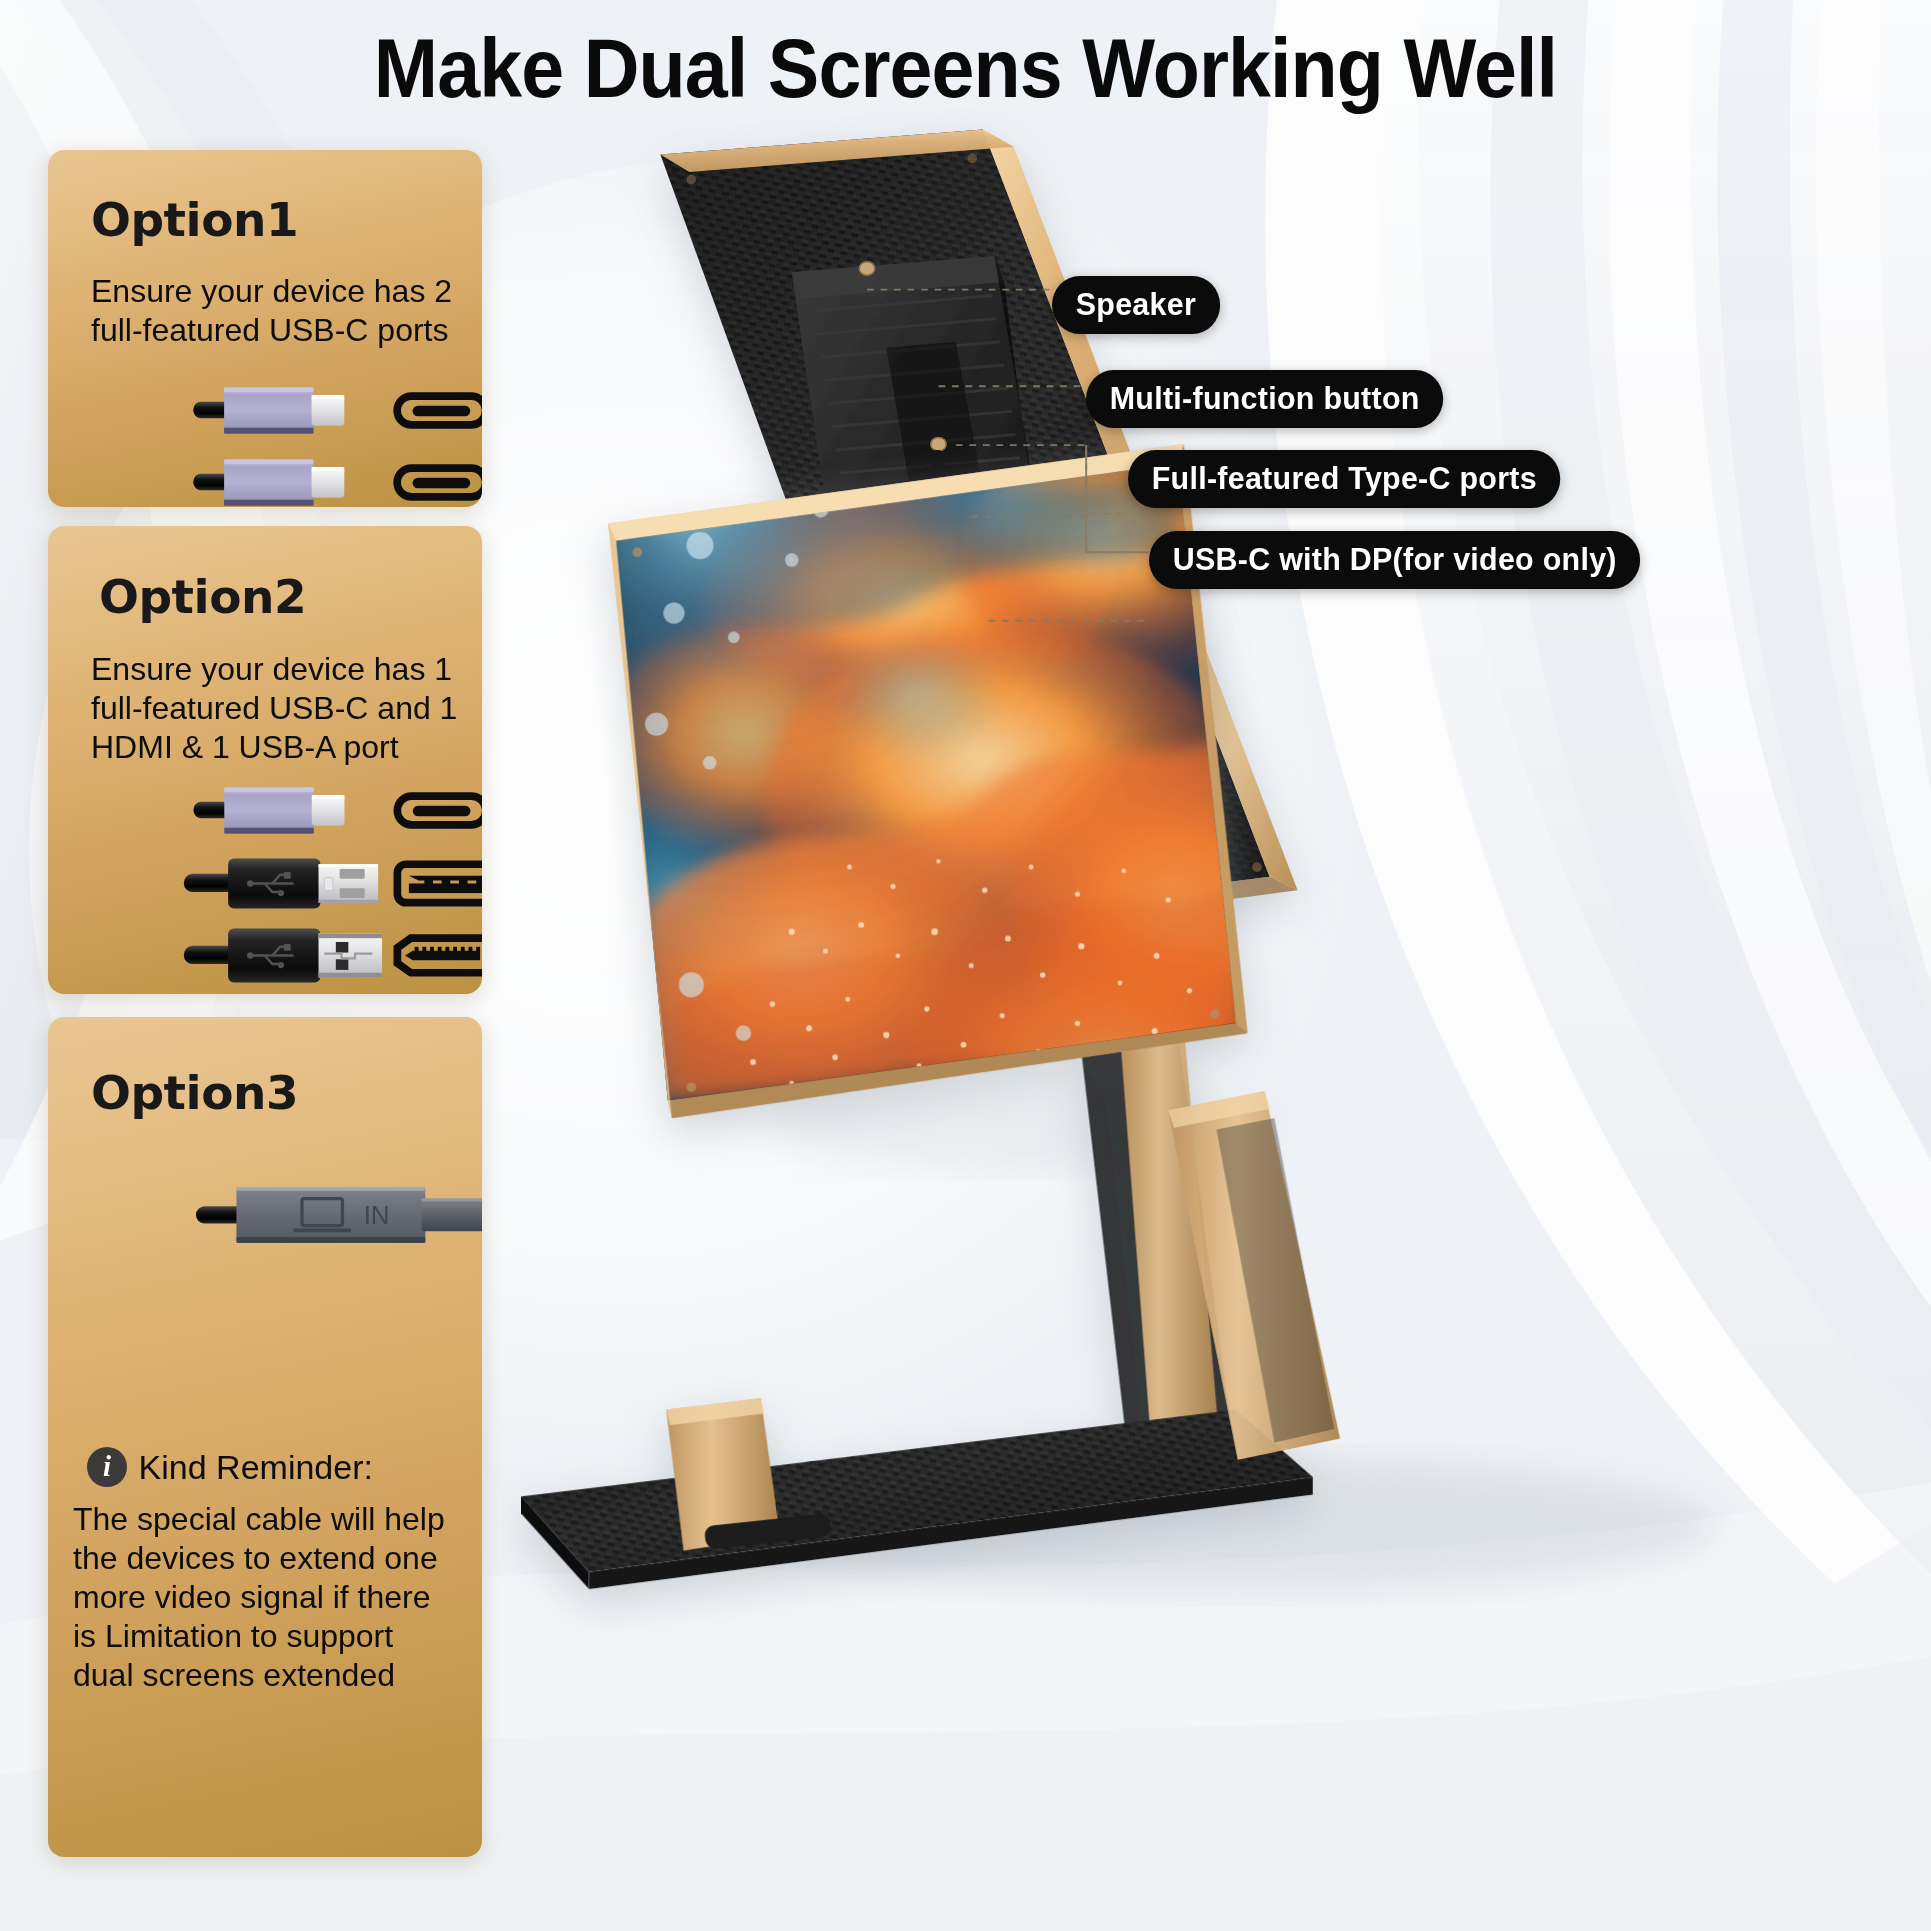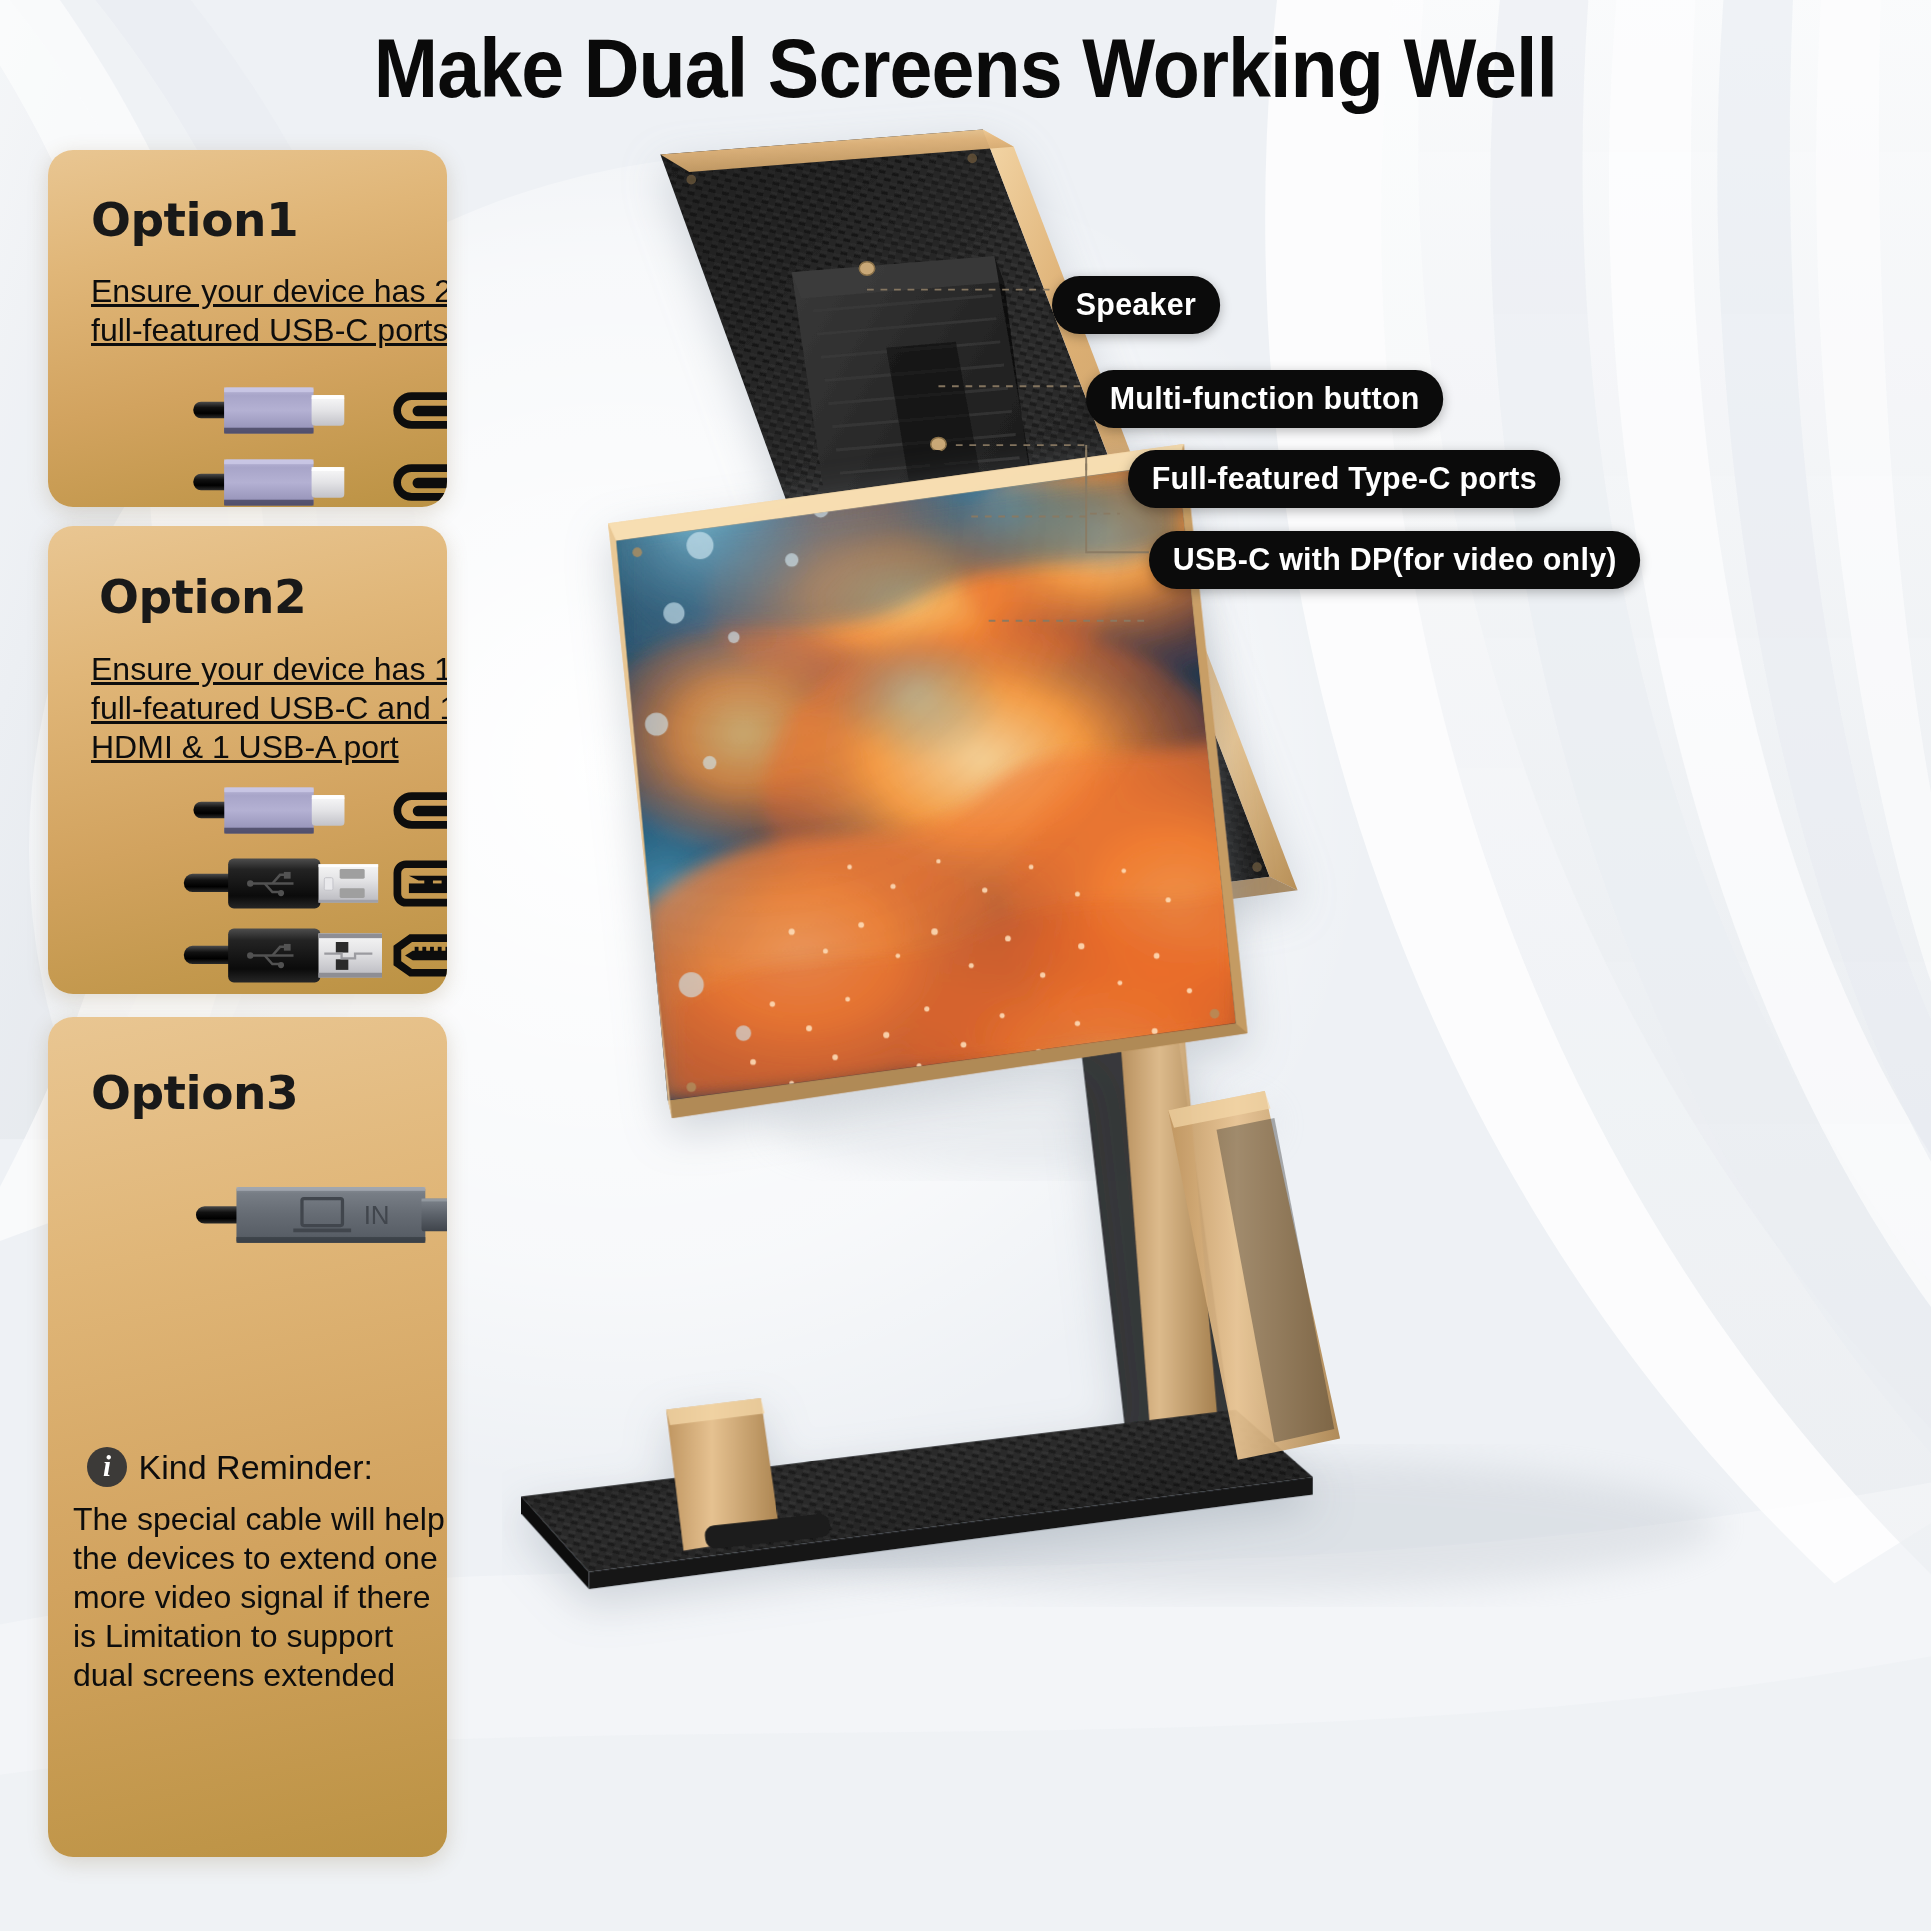--- a/index.html
+++ b/index.html
@@ -19,34 +19,34 @@
   #title {
     position:absolute; top:21px; left:0; width:1931px; text-align:center;
     font-family:"Liberation Sans Narrow","Liberation Sans",sans-serif;
     font-weight:bold; font-size:83px; letter-spacing:-1px; color:#0a0a0a;
     transform:scaleX(0.93); transform-origin:center top;
     z-index:40;
   }
 
   
   .card {
-    position:absolute; left:48px; width:399px;
-    border-radius:25px;
+    position:absolute; left:48px; width:434px;
+    border-radius:16px;
     background:linear-gradient(168deg,#e9c692 0%, #e0b678 28%, #d2a35f 62%, #bb9243 100%);
     box-shadow:0 5.8px 21px rgba(120,90,40,.20);
     overflow:hidden;
     z-index:20;
   }
   .card-title {
     font-family:"DejaVu Sans","Liberation Sans",sans-serif;
     font-weight:bold; font-size:47px; color:#191919; letter-spacing:-0.5px;
   }
   .card-body {
     font-family:"Liberation Sans",sans-serif;
-    font-size:32px; line-height:39px; color:#0d0d0d; font-weight:500;text-decoration:underline;
+    font-size:32px; line-height:39px; color:#0d0d0d; font-weight:500;
   }
 
   #card1 { top:150px; height:357px; }
   #card2 { top:526px; height:468px; }
   #card3 { top:1017px; height:840px; }
 
   #card1 .card-title { position:absolute; left:43px; top:42px; }
   #card1 .card-body  { position:absolute; left:43px; top:122px; width:386px; }
   #card2 .card-title { position:absolute; left:43px; top:43px;margin-left:8px; }
   #card2 .card-body  { position:absolute; left:43px; top:124px; width:386px; }

